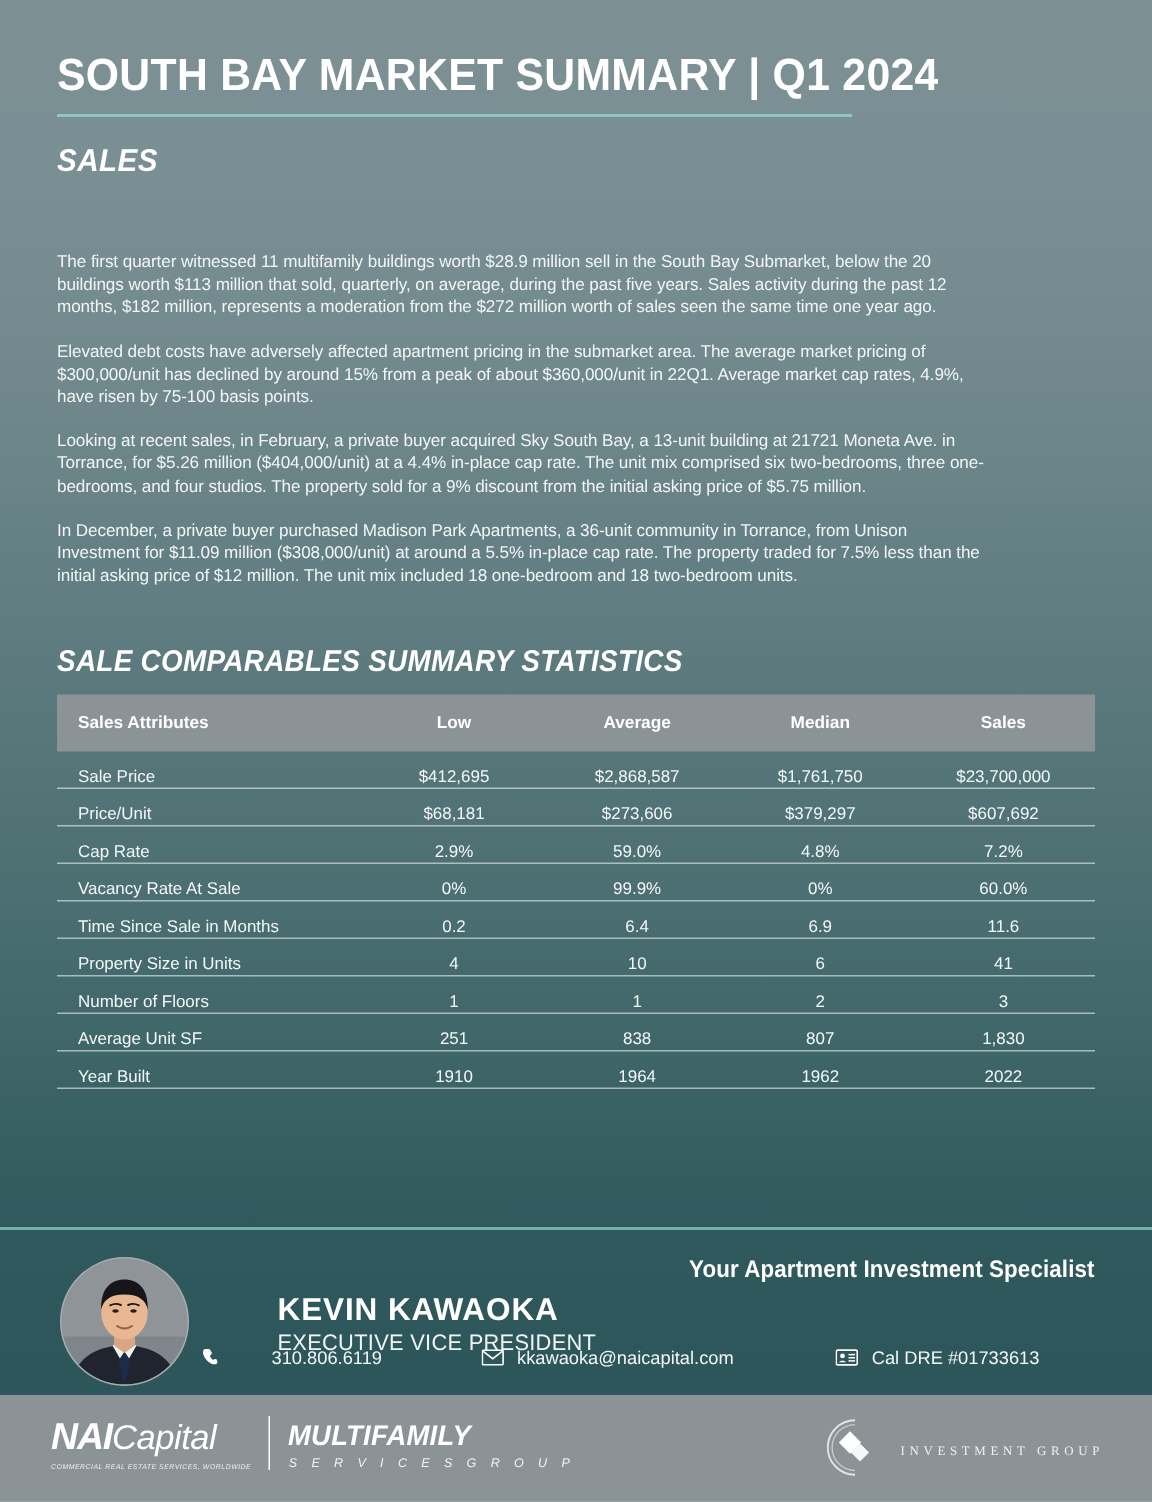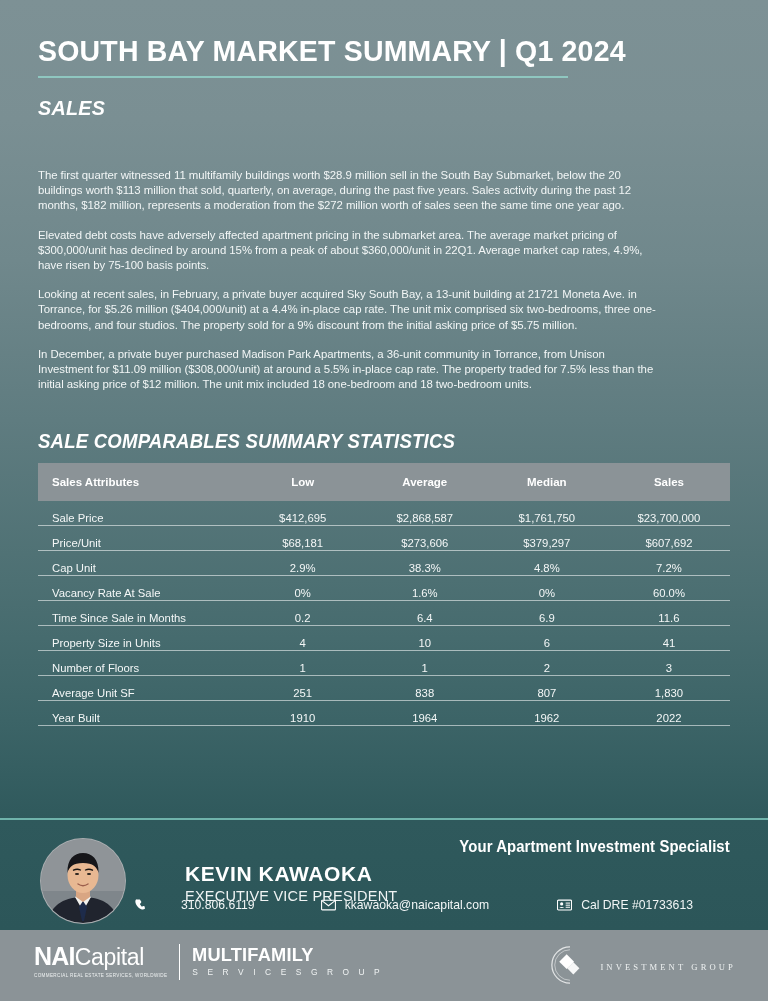--- a/index.html
+++ b/index.html
@@ -224,21 +224,22 @@
     top: 930px;
     width: 768px;
     height: 71px;
     background: #8b9397;
   }
   .nai-logo {
     position: absolute;
     left: 34px;
     top: 12px;
     display: flex;
-    align-items: flex-start;
+    align-items: flex-end;
+    font-style: italic;
   }
   .nai-main {
     display: flex;
     align-items: baseline;
   }
   .nai-nai {
     font-size: 25px;
     font-weight: bold;
     letter-spacing: -0.8px;
     color: #ffffff;
@@ -350,30 +351,30 @@
           <td>$23,700,000</td>
         </tr>
         <tr>
           <td class="attr">Price/Unit</td>
           <td>$68,181</td>
           <td>$273,606</td>
           <td>$379,297</td>
           <td>$607,692</td>
         </tr>
         <tr>
-          <td class="attr">Cap Unit</td>
+          <td class="attr">Cap Rate</td>
           <td>2.9%</td>
-          <td>38.3%</td>
+          <td>59.0%</td>
           <td>4.8%</td>
           <td>7.2%</td>
         </tr>
         <tr>
           <td class="attr">Vacancy Rate At Sale</td>
           <td>0%</td>
-          <td>1.6%</td>
+          <td>99.9%</td>
           <td>0%</td>
           <td>60.0%</td>
         </tr>
         <tr>
           <td class="attr">Time Since Sale in Months</td>
           <td>0.2</td>
           <td>6.4</td>
           <td>6.9</td>
           <td>11.6</td>
         </tr>

